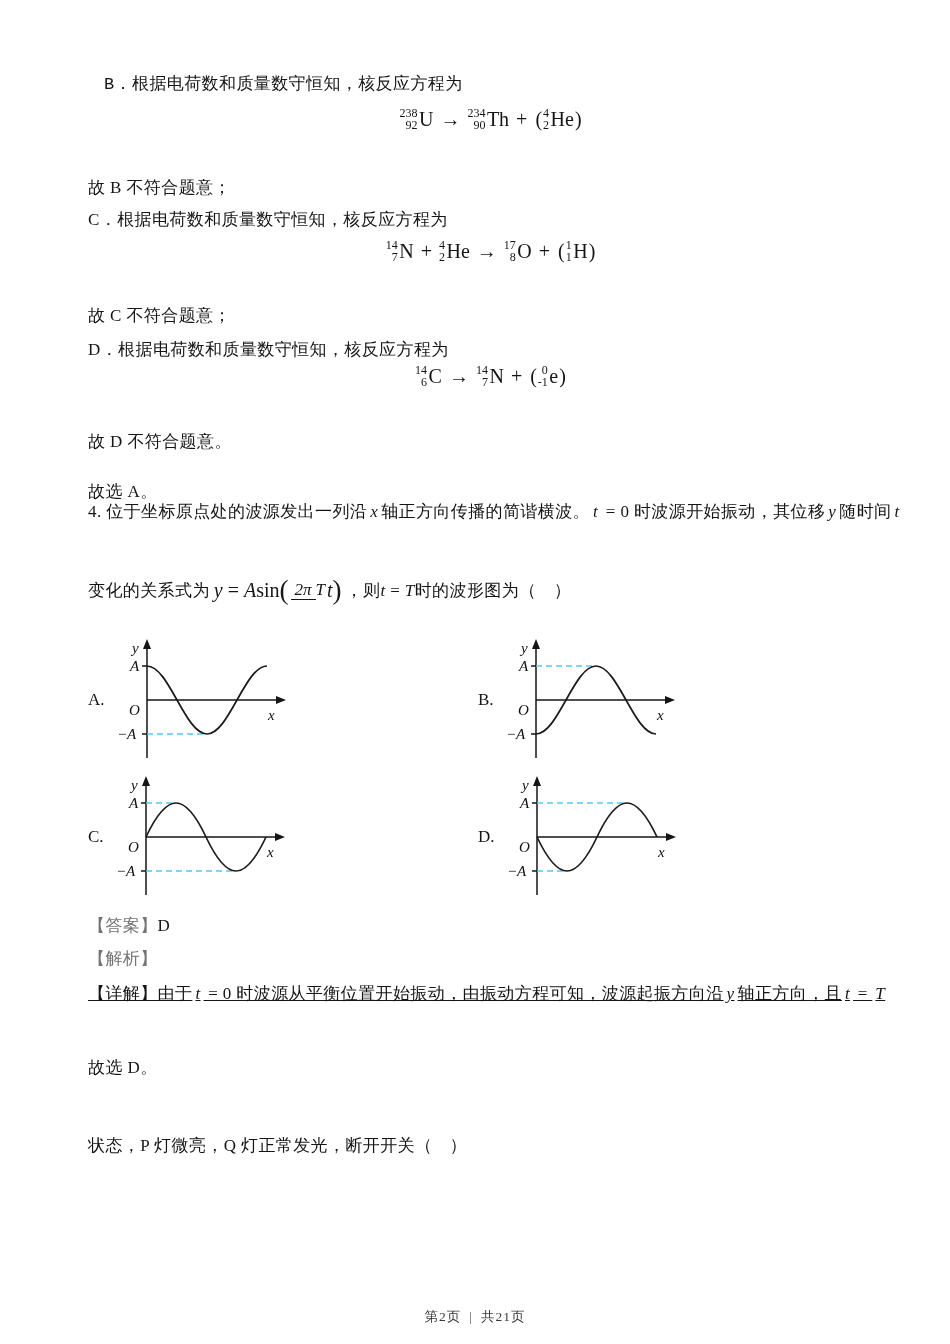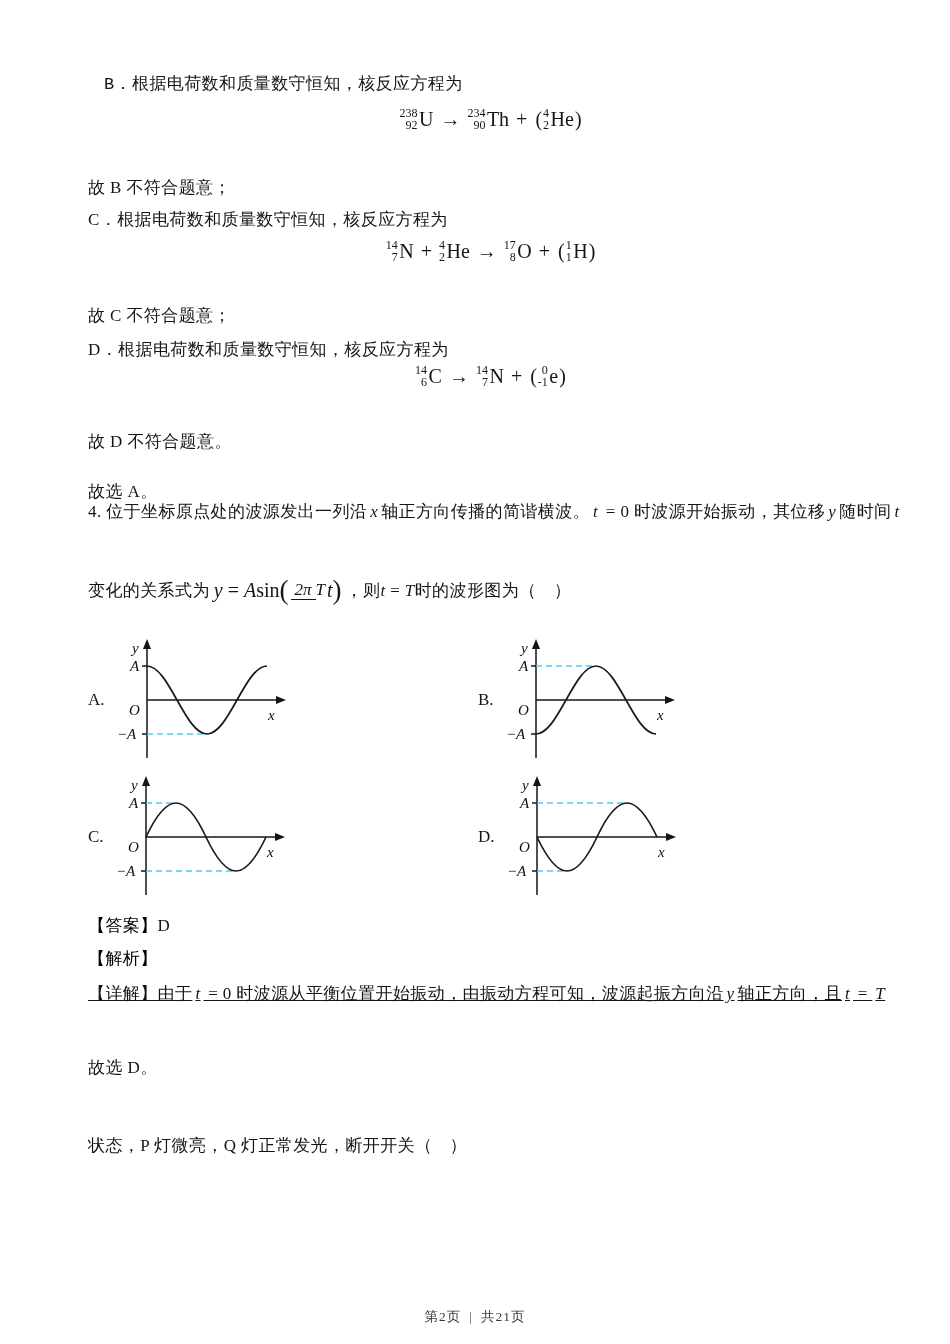--- a/index.html
+++ b/index.html
@@ -30,21 +30,21 @@
   .bigp { font-size:27px; font-style:normal; }
   .fml  { display:inline-flex; align-items:center; margin:0 4px; }
   
   .diagram-group { display:flex; align-items:center; }
   .dlabel { font-size:17px; margin-right:10px; }
   .axis { stroke:#151515; stroke-width:1.5; }
   .axf  { fill:#151515; }
   .wave { fill:none; stroke:#1a1a1a; stroke-width:1.7; }
   .dash { stroke:#55c7f3; stroke-width:1.6; stroke-dasharray:6 4; fill:none; }
   .svgt { font-family:"Liberation Serif","DejaVu Serif",serif; font-style:italic; font-size:15px; fill:#111; }
-  .blue { color:#000000; }
+  .blue { color:#737373; }
   .footer { left:0; right:0; text-align:center; font-size:13.5px; color:#3a3a3a; letter-spacing:1px; }
   .footer .sep { margin:0 8px; color:#555; }
 </style>
 </head>
 <body>
 
 <div class="page">
 
   <p class="abs line" style="top:72px;left:104px;font-family:Liberation Mono, monospace;"><span>B．根据电荷数和质量数守恒知，核反应方程为</span></p>
   <div class="abs eq-line" style="top:106px;"><span class="nuc">

